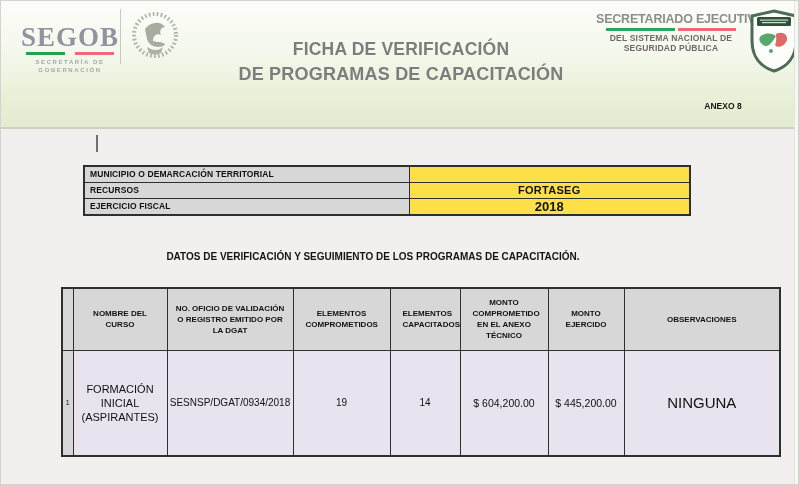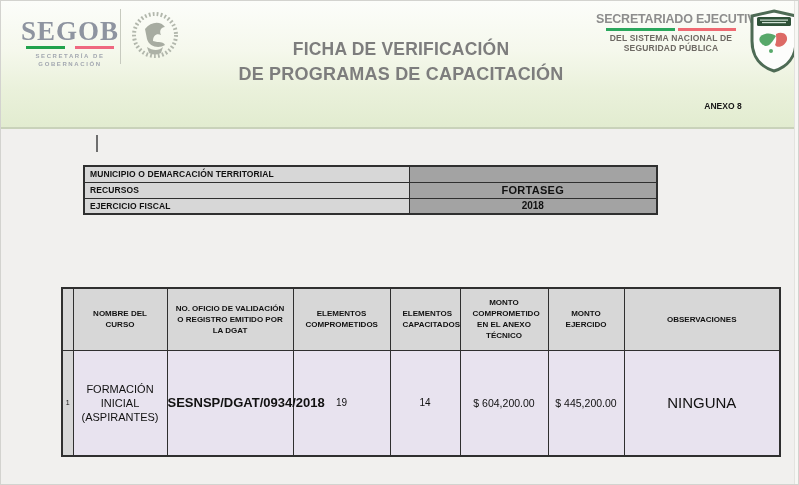--- a/index.html
+++ b/index.html
@@ -10,21 +10,21 @@
   
   .band {
     position:absolute; left:0; top:0; width:100%; height:128px;
     background: linear-gradient(180deg, #fcfdfa 0%, #f5f8ec 40%, #eaf1db 70%, #e2ecd0 100%);
     border-bottom: 2px solid #c9d2ba;
   }
   .edge-right { position:absolute; right:0; top:0; width:4px; height:100%; background:#f7f7f4; border-left:1px solid #e3e3df; z-index:30; }
 
   
   .segob { position:absolute; left:20px; top:16px; width:98px; text-align:center; }
-  .segob-word { font-family:"Liberation Serif", serif; font-weight:bold; font-size:27px; line-height:28px; color:#8e94a0; letter-spacing:1px; }
+  .segob-word { font-family:"Liberation Serif", serif; font-weight:bold; font-size:27px; line-height:28px; color:#8e94a0; letter-spacing:1px;margin-top:6px; }
   .segob-lines { display:flex; gap:10px; margin:1px 5px 3px 5px; }
   .segob-lines i { display:block; height:3px; flex:1; }
   .seg-green { background:#21a24c; }
   .seg-pink  { background:#ef6880; }
   .segob-sub { font-size:6px; font-weight:bold; color:#a2a7b0; letter-spacing:1.6px; line-height:8px; }
 
   .hdr-divider { position:absolute; left:119px; top:8px; width:1px; height:55px; background:#c7cabf; }
   .eagle { position:absolute; left:130px; top:7px; }
 
   
@@ -44,36 +44,36 @@
 
   .anexo { position:absolute; left:698px; top:100px; width:48px; text-align:center; font-size:8.5px; font-weight:bold; color:#161616; }
 
   .cursor-mark { position:absolute; left:95px; top:134px; width:2px; height:17px; background:#6e6e6e; }
 
   
   table { border-collapse:collapse; table-layout:fixed; }
   .info-table { position:absolute; left:82px; top:164px; width:573px; border:2px solid #2f2f2f; }
   .info-table td { border:1px solid #2f2f2f; height:16px; color:#111; vertical-align:middle; }
   .info-table td.lbl { width:325px; background:#d7d7d7; font-weight:bold; font-size:8.5px; padding-left:5px; letter-spacing:0.1px; }
-  .info-table td.val { width:248px; background:#a3a3a3; text-align:center; font-weight:bold; }
+  .info-table td.val { width:281px; background:#fde047; text-align:center; font-weight:bold; }
   .val-fortaseg { font-size:11px; letter-spacing:0.3px; }
-  .val-2018 { font-size:10px; }
+  .val-2018 { font-size:13px; }
 
   .section-title { position:absolute; left:62px; top:250px; width:620px; text-align:center; font-size:10px; font-weight:bold; color:#141414; }
 
   
   .courses-table { position:absolute; left:60px; top:286px; width:718px; border:2px solid #2f2f2f; }
   .courses-table th, .courses-table td { border:1px solid #2f2f2f; color:#111; text-align:center; vertical-align:middle; }
   .courses-table th { background:#d7d7d7; font-size:8px; font-weight:bold; line-height:11px; padding:2px 12px; height:62px; }
   .courses-table th.th-nombre { padding:4px 14px; }
   .courses-table th.th-oficio { padding:2px 6px; }
   .courses-table td { background:#e8e3ef; height:106px; }
   .courses-table td.cell-num { background:#d7d7d7; font-size:7px; }
   .cell-nombre { font-size:11px; line-height:14px; padding:0 6px; }
-  .cell-oficio { font-size:13px; font-weight:bold; }
+  .cell-oficio { font-size:10px; font-weight:normal; }
   .cell-count  { font-size:10px; }
   .cell-monto  { font-size:10.5px; }
   .cell-obs    { font-size:15px; }
 
   .c-num{width:11px}.c-nombre{width:94px}.c-oficio{width:126px}.c-comp{width:97px}
   .c-capa{width:70px}.c-mcomp{width:88px}.c-mejer{width:76px}.c-obs{width:156px}
 </style>
 </head>
 <body>
 
@@ -145,20 +145,21 @@
       <td class="lbl">RECURSOS</td>
       <td class="val val-fortaseg">FORTASEG</td>
     </tr>
     <tr>
       <td class="lbl">EJERCICIO FISCAL</td>
       <td class="val val-2018">2018</td>
     </tr>
   </tbody>
     </table>
 
+  <div class="section-title">DATOS DE VERIFICACIÓN Y SEGUIMIENTO DE LOS PROGRAMAS DE CAPACITACIÓN.</div>
 
   <table class="courses-table">
     <colgroup>
       <col class="c-num">
         <col class="c-nombre">
         <col class="c-oficio">
         <col class="c-comp">
       <col class="c-capa">
         <col class="c-mcomp">
         <col class="c-mejer">

